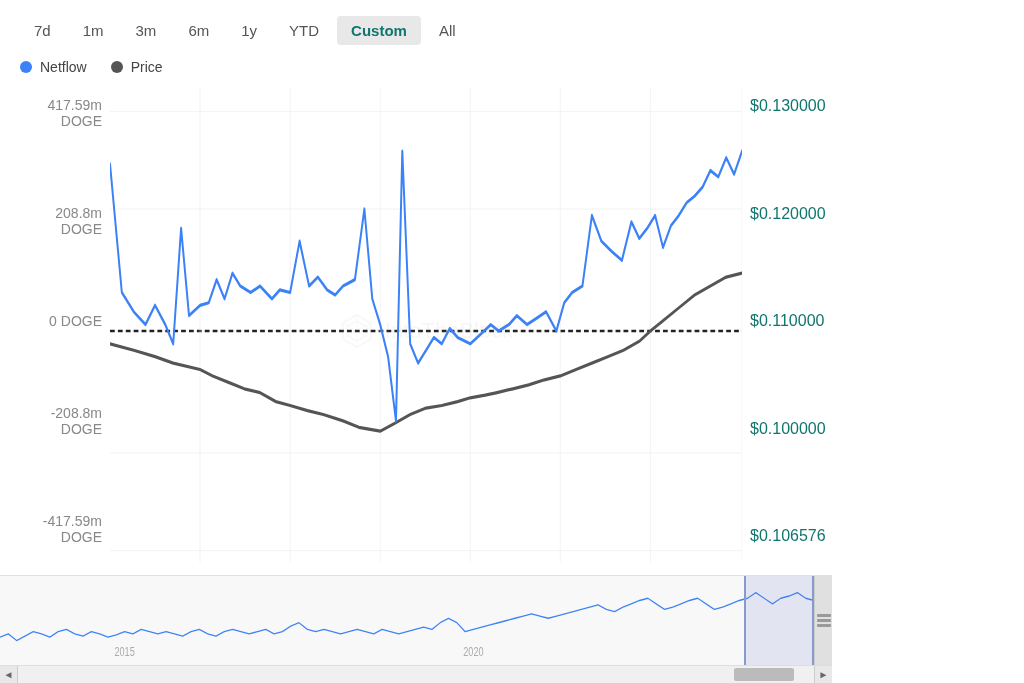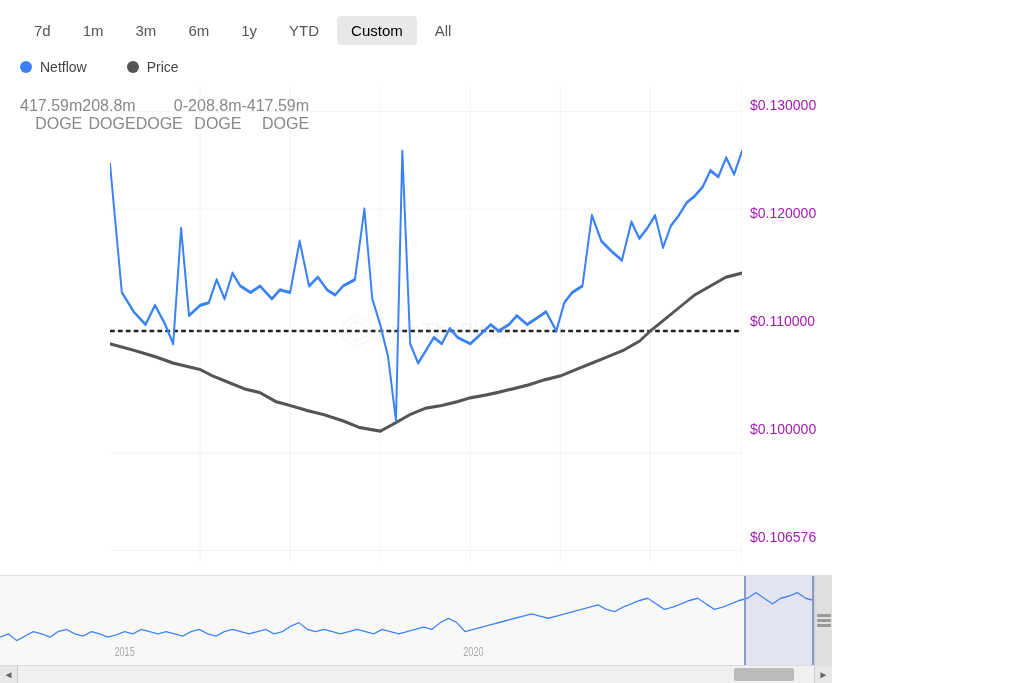--- a/index.html
+++ b/index.html
@@ -34,29 +34,29 @@
       border: none;
       background: transparent;
       cursor: pointer;
       font-size: 15px;
       color: #555;
       border-radius: 4px;
       font-weight: 400;
     }
     .time-btn.active {
       background: #e8e8e8;
-      font-weight: 400;
-      color: #000000;
+      font-weight: 700;
+      color: #0f766e;
     }
 
     
     .legend {
       display: flex;
       align-items: center;
-      gap: 40px;
+      gap: 24px;
       padding: 4px 20px 12px 20px;
     }
     .legend-item {
       display: flex;
       align-items: center;
       gap: 8px;
       font-size: 14px;
       color: #444;
     }
     .legend-dot {
@@ -79,37 +79,37 @@
     .main-chart-area {
       flex: 1;
       position: relative;
       display: flex;
     }
 
     
     .y-axis-left {
       width: 110px;
       display: flex;
-      flex-direction: row;
+      flex-direction: column;
       justify-content: space-between;
       padding: 10px 8px 30px 20px;
-      font-size: 16px;
+      font-size: 14px;
       color: #888;
       text-align: right;
     }
 
     
     .y-axis-right {
       width: 90px;
       display: flex;
       flex-direction: column;
       justify-content: space-between;
       padding: 10px 22px 30px 8px;
-      font-size: 14px;
-      color: #a21caf;
+      font-size: 16px;
+      color: #0f766e;
       text-align: left;
     }
 
     
     .chart-svg-container {
       flex: 1;
       position: relative;
     }
 
     .chart-svg-container svg {

